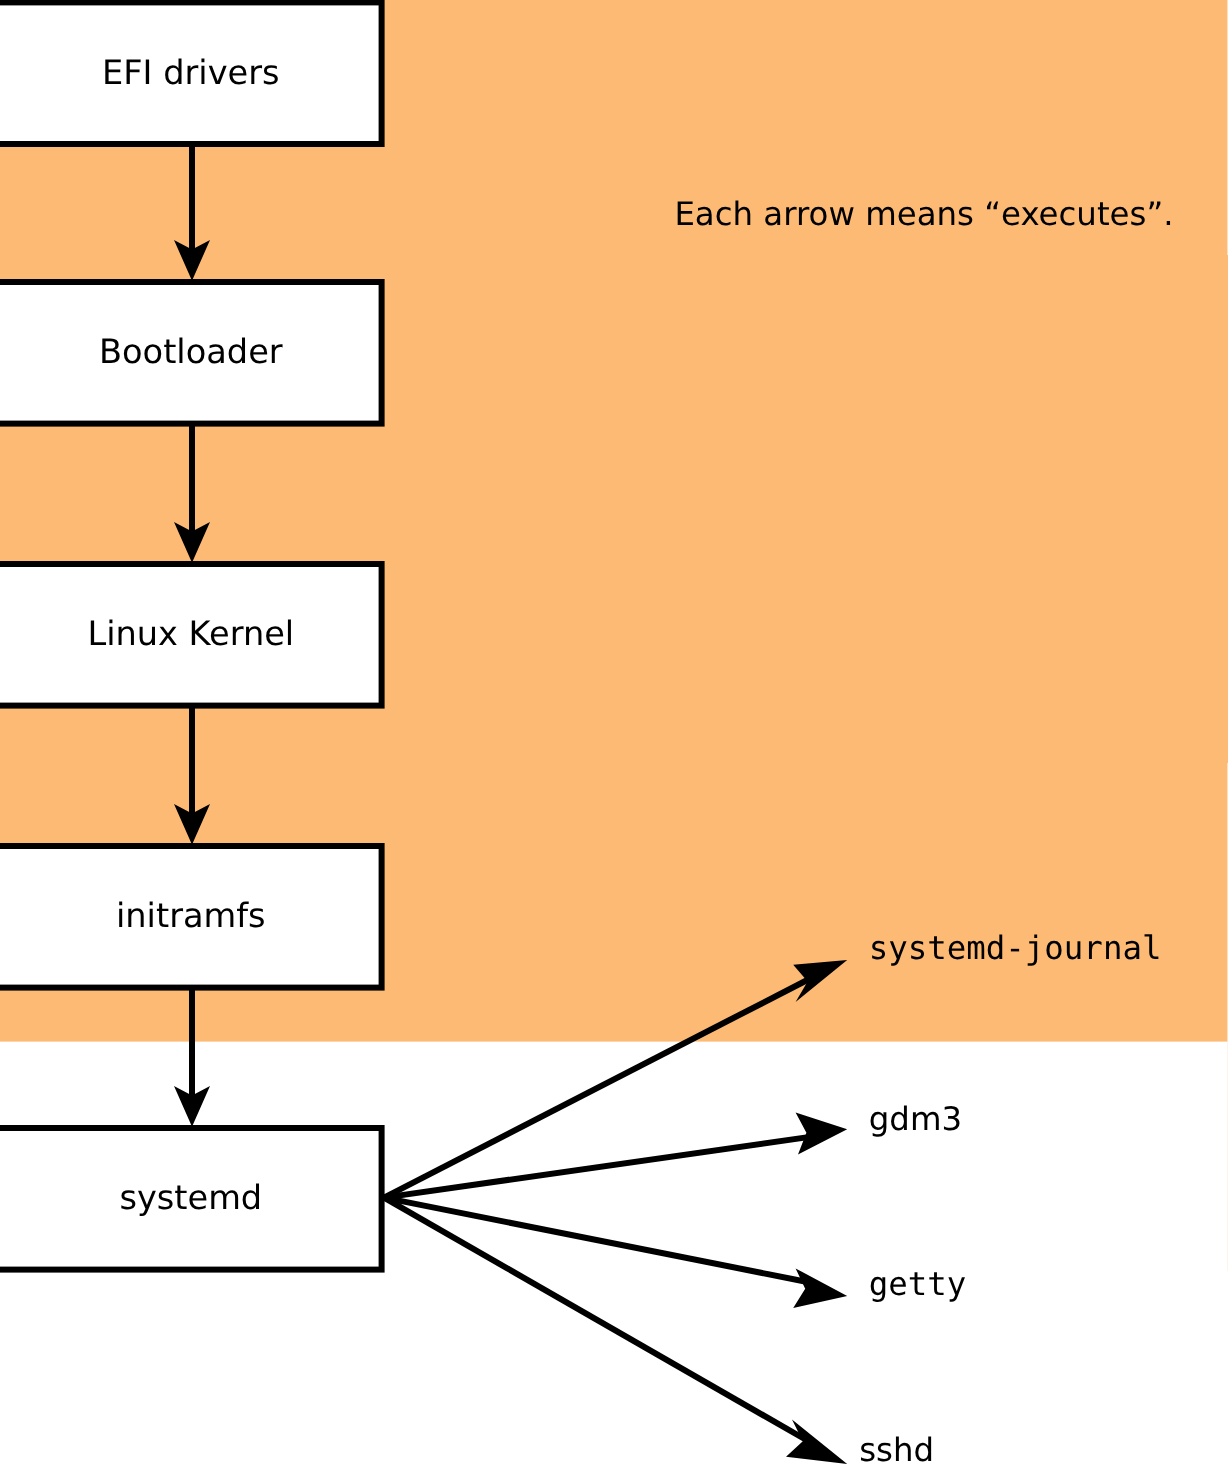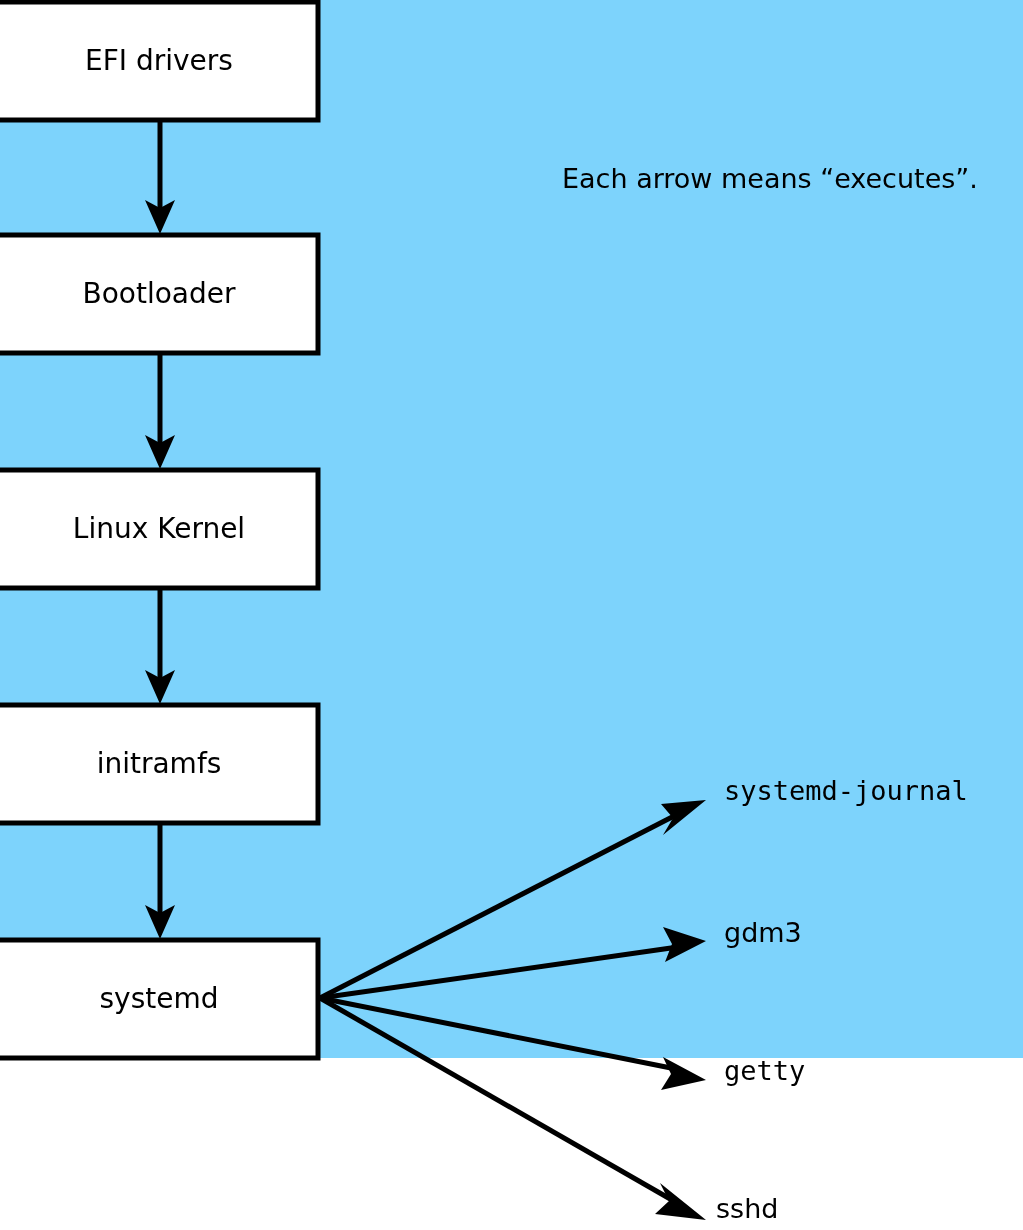--- a/index.html
+++ b/index.html
@@ -9,22 +9,22 @@
   }
   body {
     width: 1023px;
     height: 1230px;
     overflow: hidden;
     font-family: "DejaVu Sans", sans-serif;
   }
   #diagram-root {
     position: relative;
     width: 1023px;
-    height: 1058px;
-    background: #7dd3fc;
+    height: 868px;
+    background: #fdba74;
   }
   svg#boot-chain-svg {
     position: absolute;
     top: 0;
     left: 0;
     width: 1023px;
     height: 1230px;
     display: block;
   }
   .box-rect {

